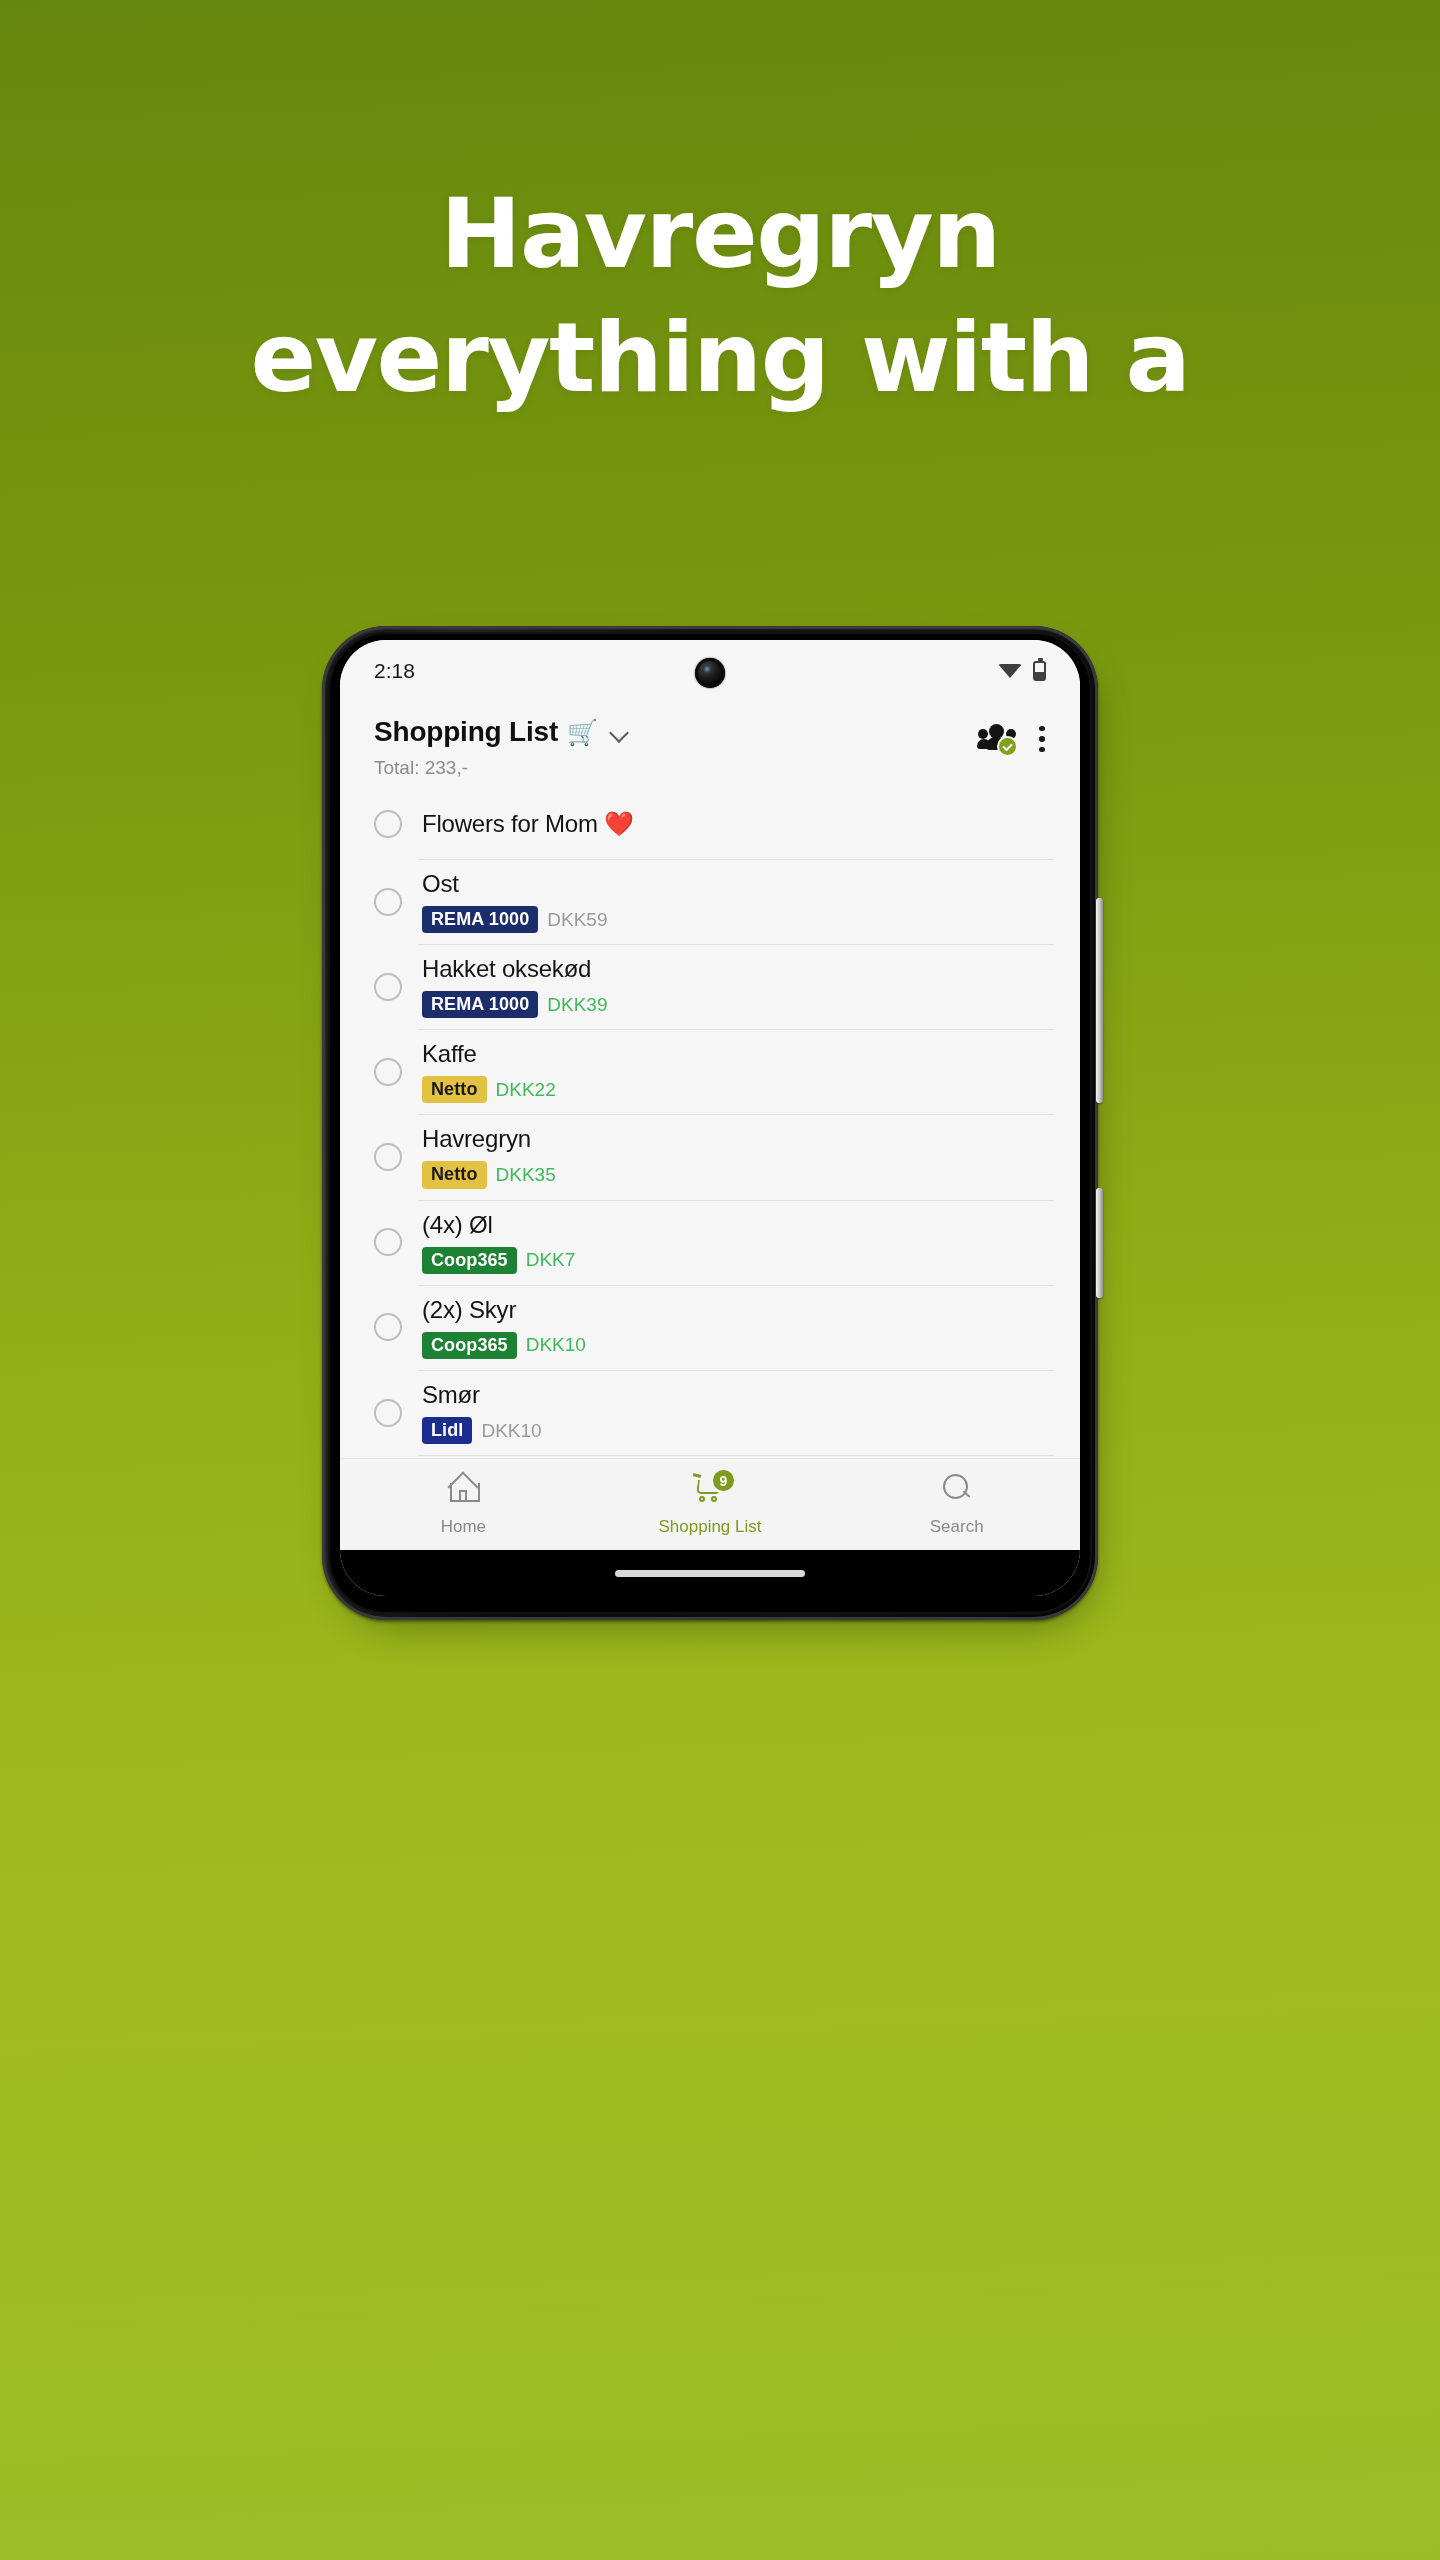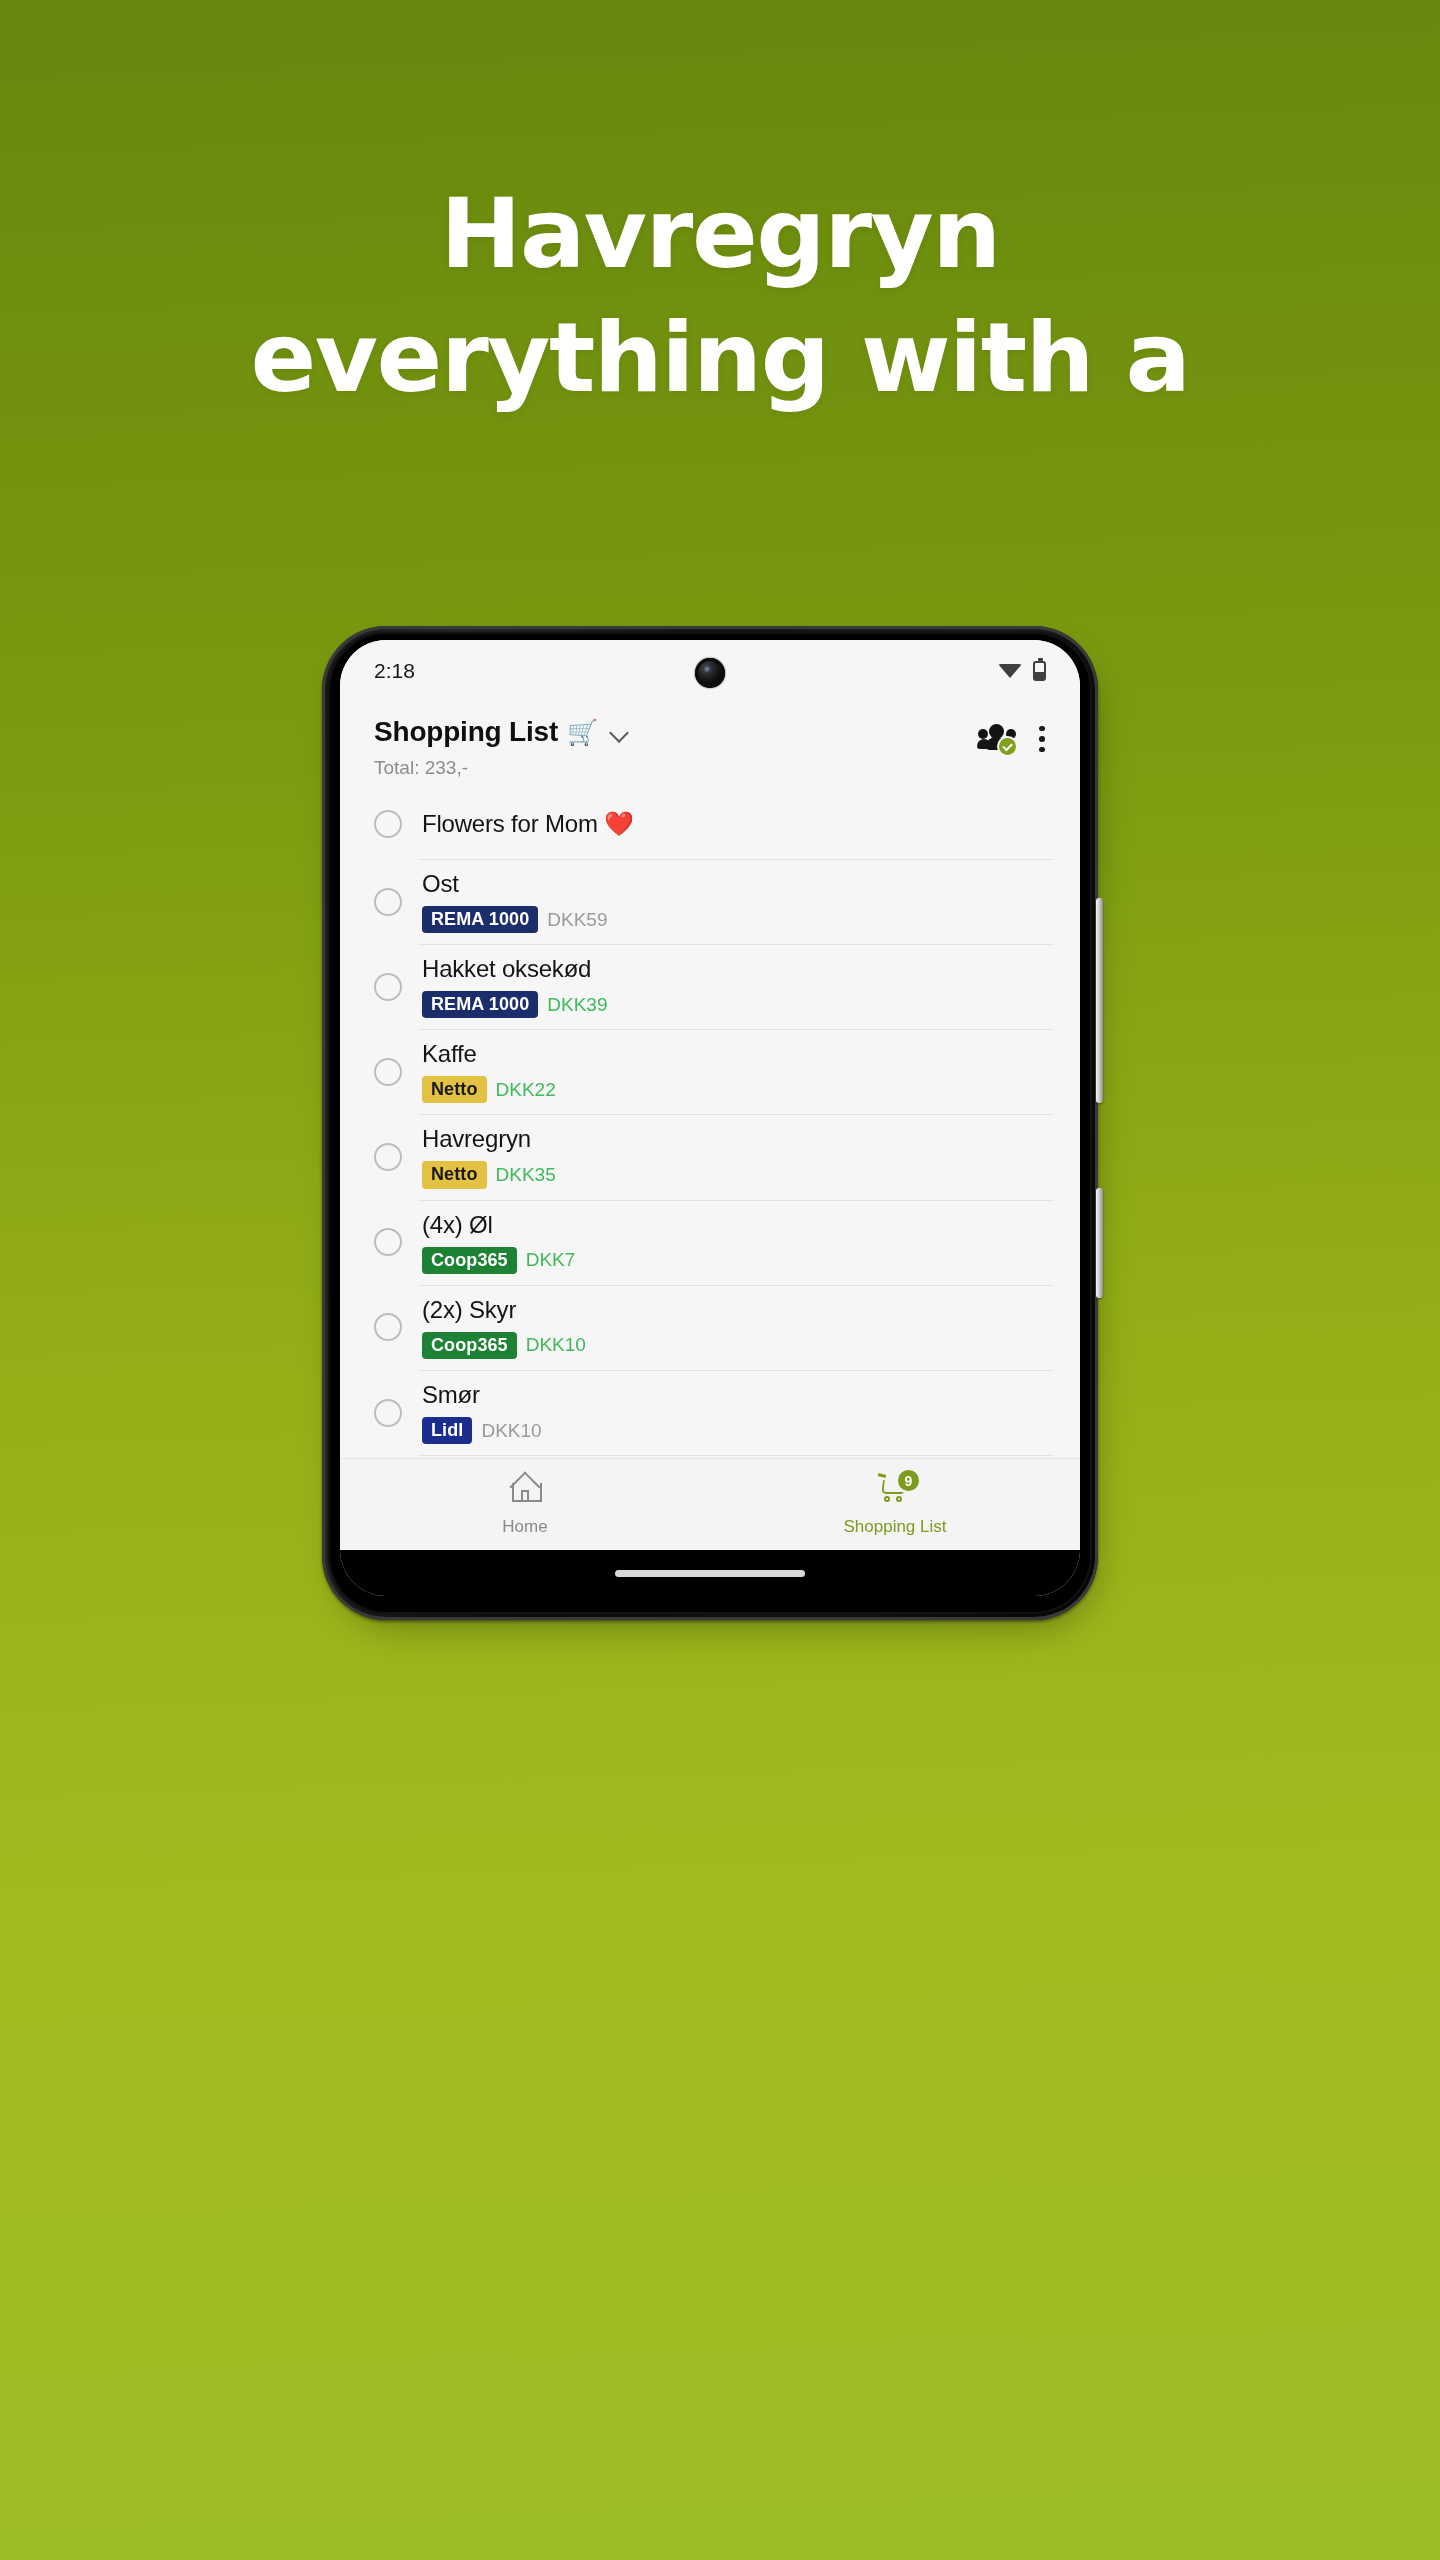--- a/index.html
+++ b/index.html
@@ -545,20 +545,24 @@
           <div class="nav-item active">
             <span class="ic ic-cart">
               <span class="handle"></span>
               <span class="basket"></span>
               <span class="w1"></span>
                 <span class="w2"></span>
               <span class="nav-badge">9</span>
             </span>
             <span class="nav-label">Shopping List</span>
           </div>
+          <div class="nav-item">
+            <span class="ic ic-search"></span>
+            <span class="nav-label">Search</span>
+          </div>
         </div>
 
         <div class="gesture-area">
           <div class="gesture-bar"></div>
         </div>
 
       </div>
     </div>
   </div>
 </div>

